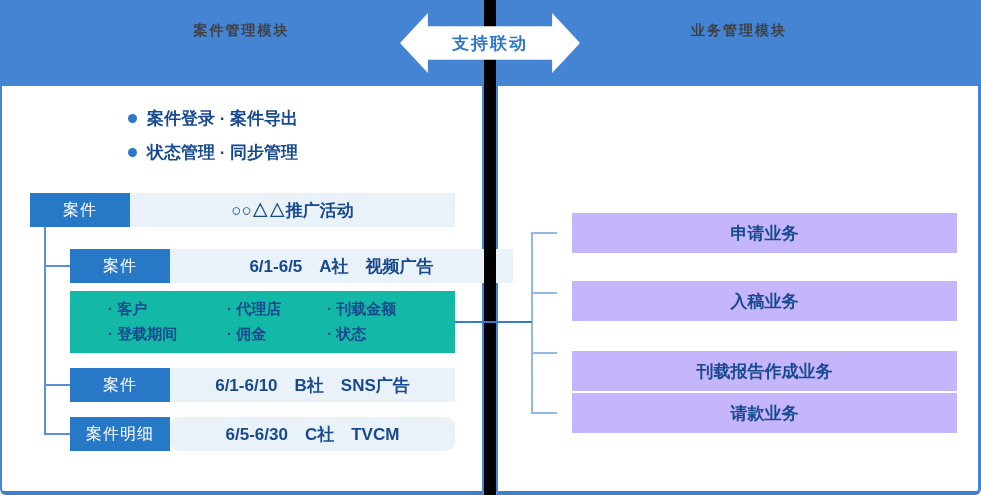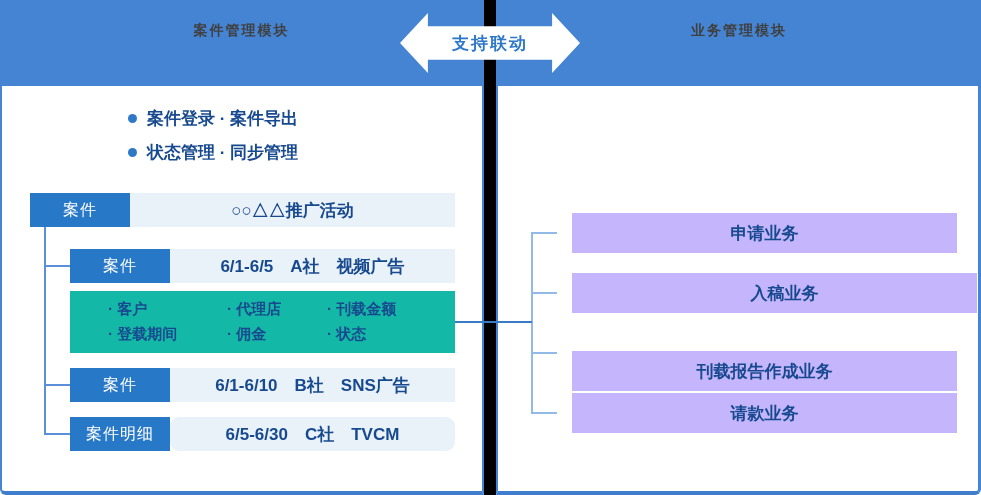--- a/index.html
+++ b/index.html
@@ -80,21 +80,21 @@
 
   <div class="abs ln ln-left" style="left:44px;top:227px;width:2px;height:208px;"></div>
   <div class="abs ln ln-left" style="left:44px;top:265px;width:26px;height:2px;"></div>
   <div class="abs ln ln-left" style="left:44px;top:384px;width:26px;height:2px;"></div>
   <div class="abs ln ln-left" style="left:44px;top:433px;width:26px;height:2px;"></div>
 
   <div class="abs lbl" style="left:30px;top:193px;width:100px;height:34px;">案件</div>
   <div class="abs val" style="left:130px;top:193px;width:325px;height:34px;">○○△△推广活动</div>
 
   <div class="abs lbl" style="left:70px;top:249px;width:100px;height:34px;">案件</div>
-  <div class="abs val" style="left:170px;top:249px;width:285px;height:34px;">6/1-6/5　A社　视频广告</div>
+  <div class="abs val" style="left:170px;top:249px;width:343px;height:34px;">6/1-6/5　A社　视频广告</div>
 
   <div class="abs detail">
     <span class="detail-item">· 客户</span>
     <span class="detail-item">· 代理店</span>
     <span class="detail-item">· 刊载金额</span>
     <span class="detail-item">· 登载期间</span>
     <span class="detail-item">· 佣金</span>
     <span class="detail-item">· 状态</span>
   </div>
 
@@ -107,17 +107,17 @@
   <div class="abs cross"></div>
 
 
   <div class="abs ln ln-right" style="left:531px;top:232px;width:2px;height:182px;"></div>
   <div class="abs ln ln-right" style="left:531px;top:232px;width:26px;height:2px;"></div>
   <div class="abs ln ln-right" style="left:531px;top:292px;width:26px;height:2px;"></div>
   <div class="abs ln ln-right" style="left:531px;top:352px;width:26px;height:2px;"></div>
   <div class="abs ln ln-right" style="left:531px;top:412px;width:26px;height:2px;"></div>
 
   <div class="abs pbox" style="top:213px;">申请业务</div>
-  <div class="abs pbox" style="top:273px;padding-left:20px;">入稿业务</div>
+  <div class="abs pbox" style="top:281px;">入稿业务</div>
   <div class="abs pbox" style="top:351px;">刊载报告作成业务</div>
   <div class="abs pbox" style="top:393px;">请款业务</div>
 
 </div>
 
 </body></html>

